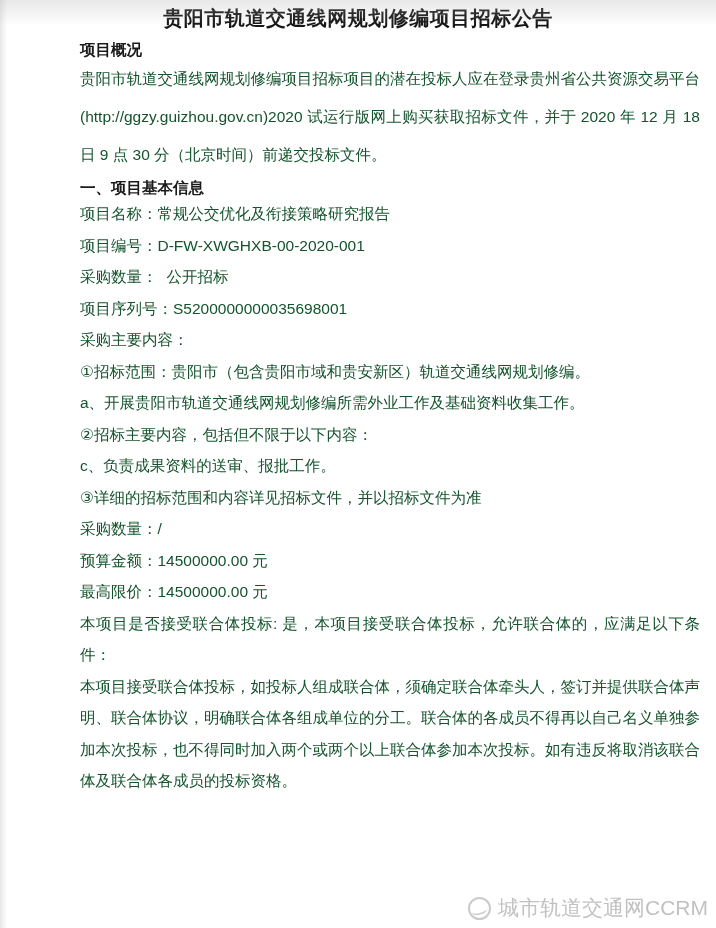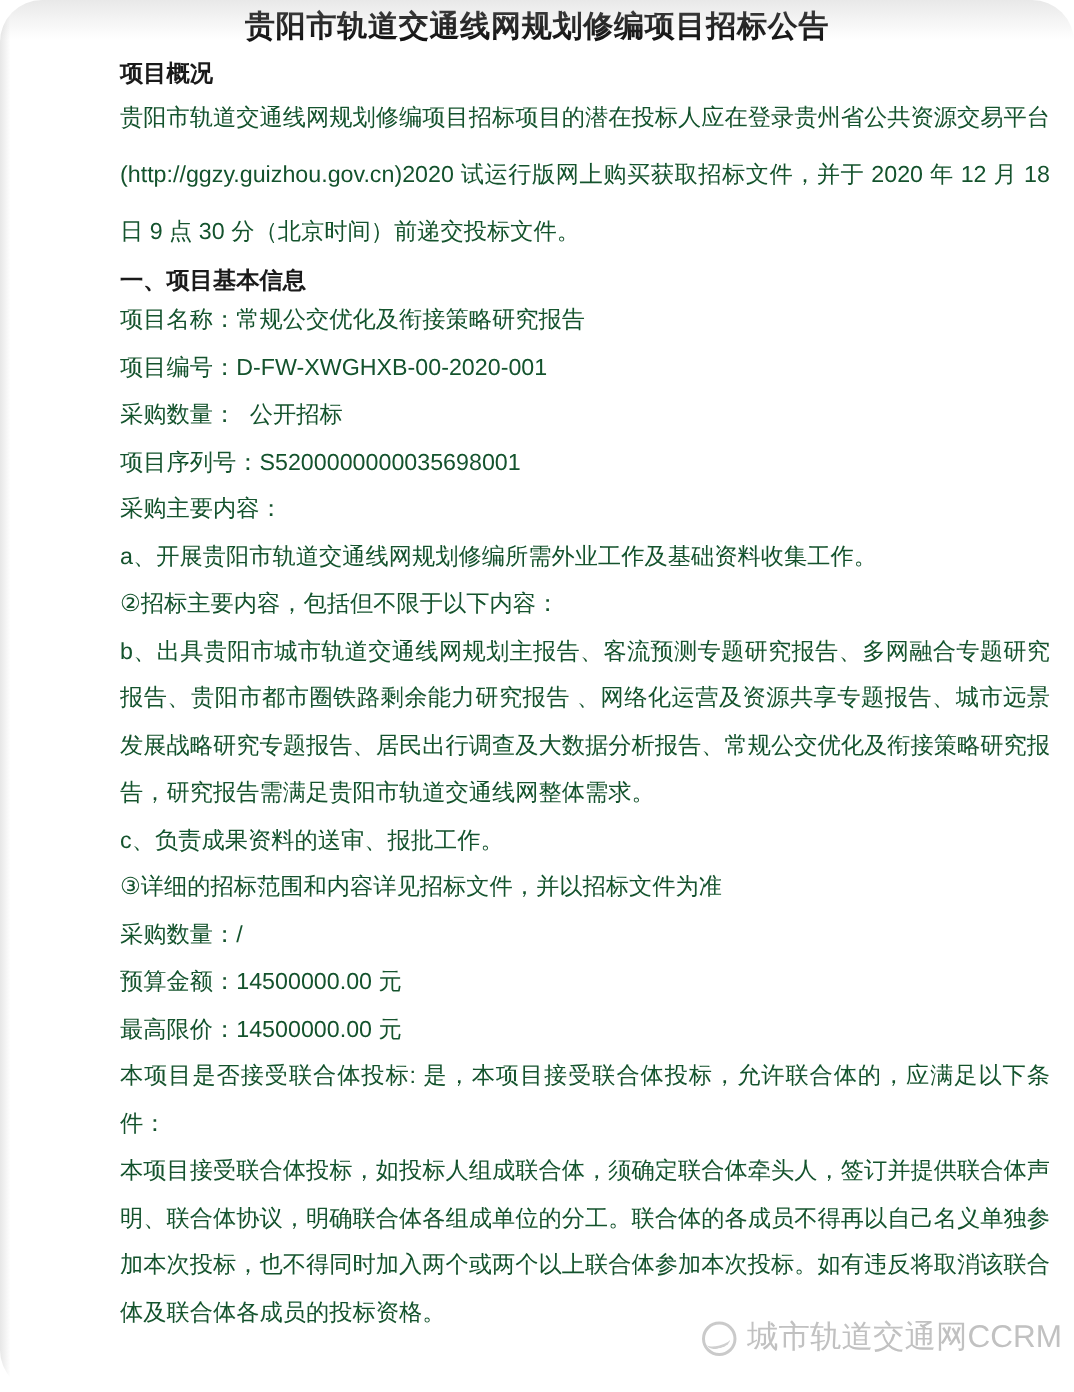--- a/index.html
+++ b/index.html
@@ -7,21 +7,20 @@
   body {
     width:716px; height:928px;
     font-family:"Liberation Sans","DejaVu Sans",sans-serif;
   }
   .page {
     position:relative;
     width:716px; height:928px;
     background:#ffffff;
     overflow:hidden;
     color:#333333;
-    border-radius:28px;
   }
   .edge-top {
     position:absolute; top:0; left:0; width:100%; height:26px;
     background:linear-gradient(180deg, rgba(185,185,185,0.32), rgba(255,255,255,0));
     pointer-events:none;
   }
   .edge-left {
     position:absolute; top:0; left:0; width:7px; height:100%;
     background:linear-gradient(90deg, rgba(175,175,175,0.30), rgba(255,255,255,0));
     pointer-events:none;
@@ -49,21 +48,21 @@
     line-height:31.5px;
     text-align:justify;
     text-justify:inter-ideograph;
     color:#14532d;
     white-space:pre-wrap;
   }
   .overview-p { line-height:38px; }
   .sp { padding-left:9px; display:inline-block; }
   .watermark {
     position:absolute;
-    right:8px; bottom:24px;
+    right:8px; bottom:8px;
     display:flex; align-items:center; gap:7px;
     color:#bcbcbc;
     font-size:21px;
     line-height:24px;
     opacity:0.92;
     pointer-events:none;
   }
   .wm-icon {
     width:23px; height:23px;
     border:2px solid #c6c6c6;
@@ -96,23 +95,23 @@
     <p class="para overview-p">贵阳市轨道交通线网规划修编项目招标项目的潜在投标人应在登录贵州省公共资源交易平台(http://ggzy.guizhou.gov.cn)2020 试运行版网上购买获取招标文件，并于 2020 年 12 月 18 日 9 点 30 分（北京时间）前递交投标文件。</p>
 
     <h2 class="h2 basic-h">一、项目基本信息</h2>
 
     <p class="para"><span>项目名称：</span><span>常规公交优化及衔接策略研究报告</span></p>
     <p class="para"><span>项目编号：</span><span>D-FW-XWGHXB-00-2020-001</span></p>
     <p class="para"><span>采购数量：</span><span class="sp">公开招标</span></p>
     <p class="para"><span>项目序列号：</span><span>S5200000000035698001</span></p>
 
     <p class="para">采购主要内容：</p>
+    <p class="para">①招标范围：贵阳市（包含贵阳市域和贵安新区）轨道交通线网规划修编。</p>
     <p class="para">a、开展贵阳市轨道交通线网规划修编所需外业工作及基础资料收集工作。</p>
     <p class="para">②招标主要内容，包括但不限于以下内容：</p>
-    <p class="para">b、出具贵阳市城市轨道交通线网规划主报告、客流预测专题研究报告、多网融合专题研究报告、贵阳市都市圈铁路剩余能力研究报告 、网络化运营及资源共享专题报告、城市远景发展战略研究专题报告、居民出行调查及大数据分析报告、常规公交优化及衔接策略研究报告，研究报告需满足贵阳市轨道交通线网整体需求。</p>
     <p class="para">c、负责成果资料的送审、报批工作。</p>
     <p class="para">③详细的招标范围和内容详见招标文件，并以招标文件为准</p>
 
     <p class="para"><span>采购数量：</span><span>/</span></p>
     <p class="para"><span>预算金额：</span><span>14500000.00 元</span></p>
     <p class="para"><span>最高限价：</span><span>14500000.00 元</span></p>
 
     <p class="para">本项目是否接受联合体投标: 是，本项目接受联合体投标，允许联合体的，应满足以下条件：</p>
     <p class="para">本项目接受联合体投标，如投标人组成联合体，须确定联合体牵头人，签订并提供联合体声明、联合体协议，明确联合体各组成单位的分工。联合体的各成员不得再以自己名义单独参加本次投标，也不得同时加入两个或两个以上联合体参加本次投标。如有违反将取消该联合体及联合体各成员的投标资格。</p>
 

